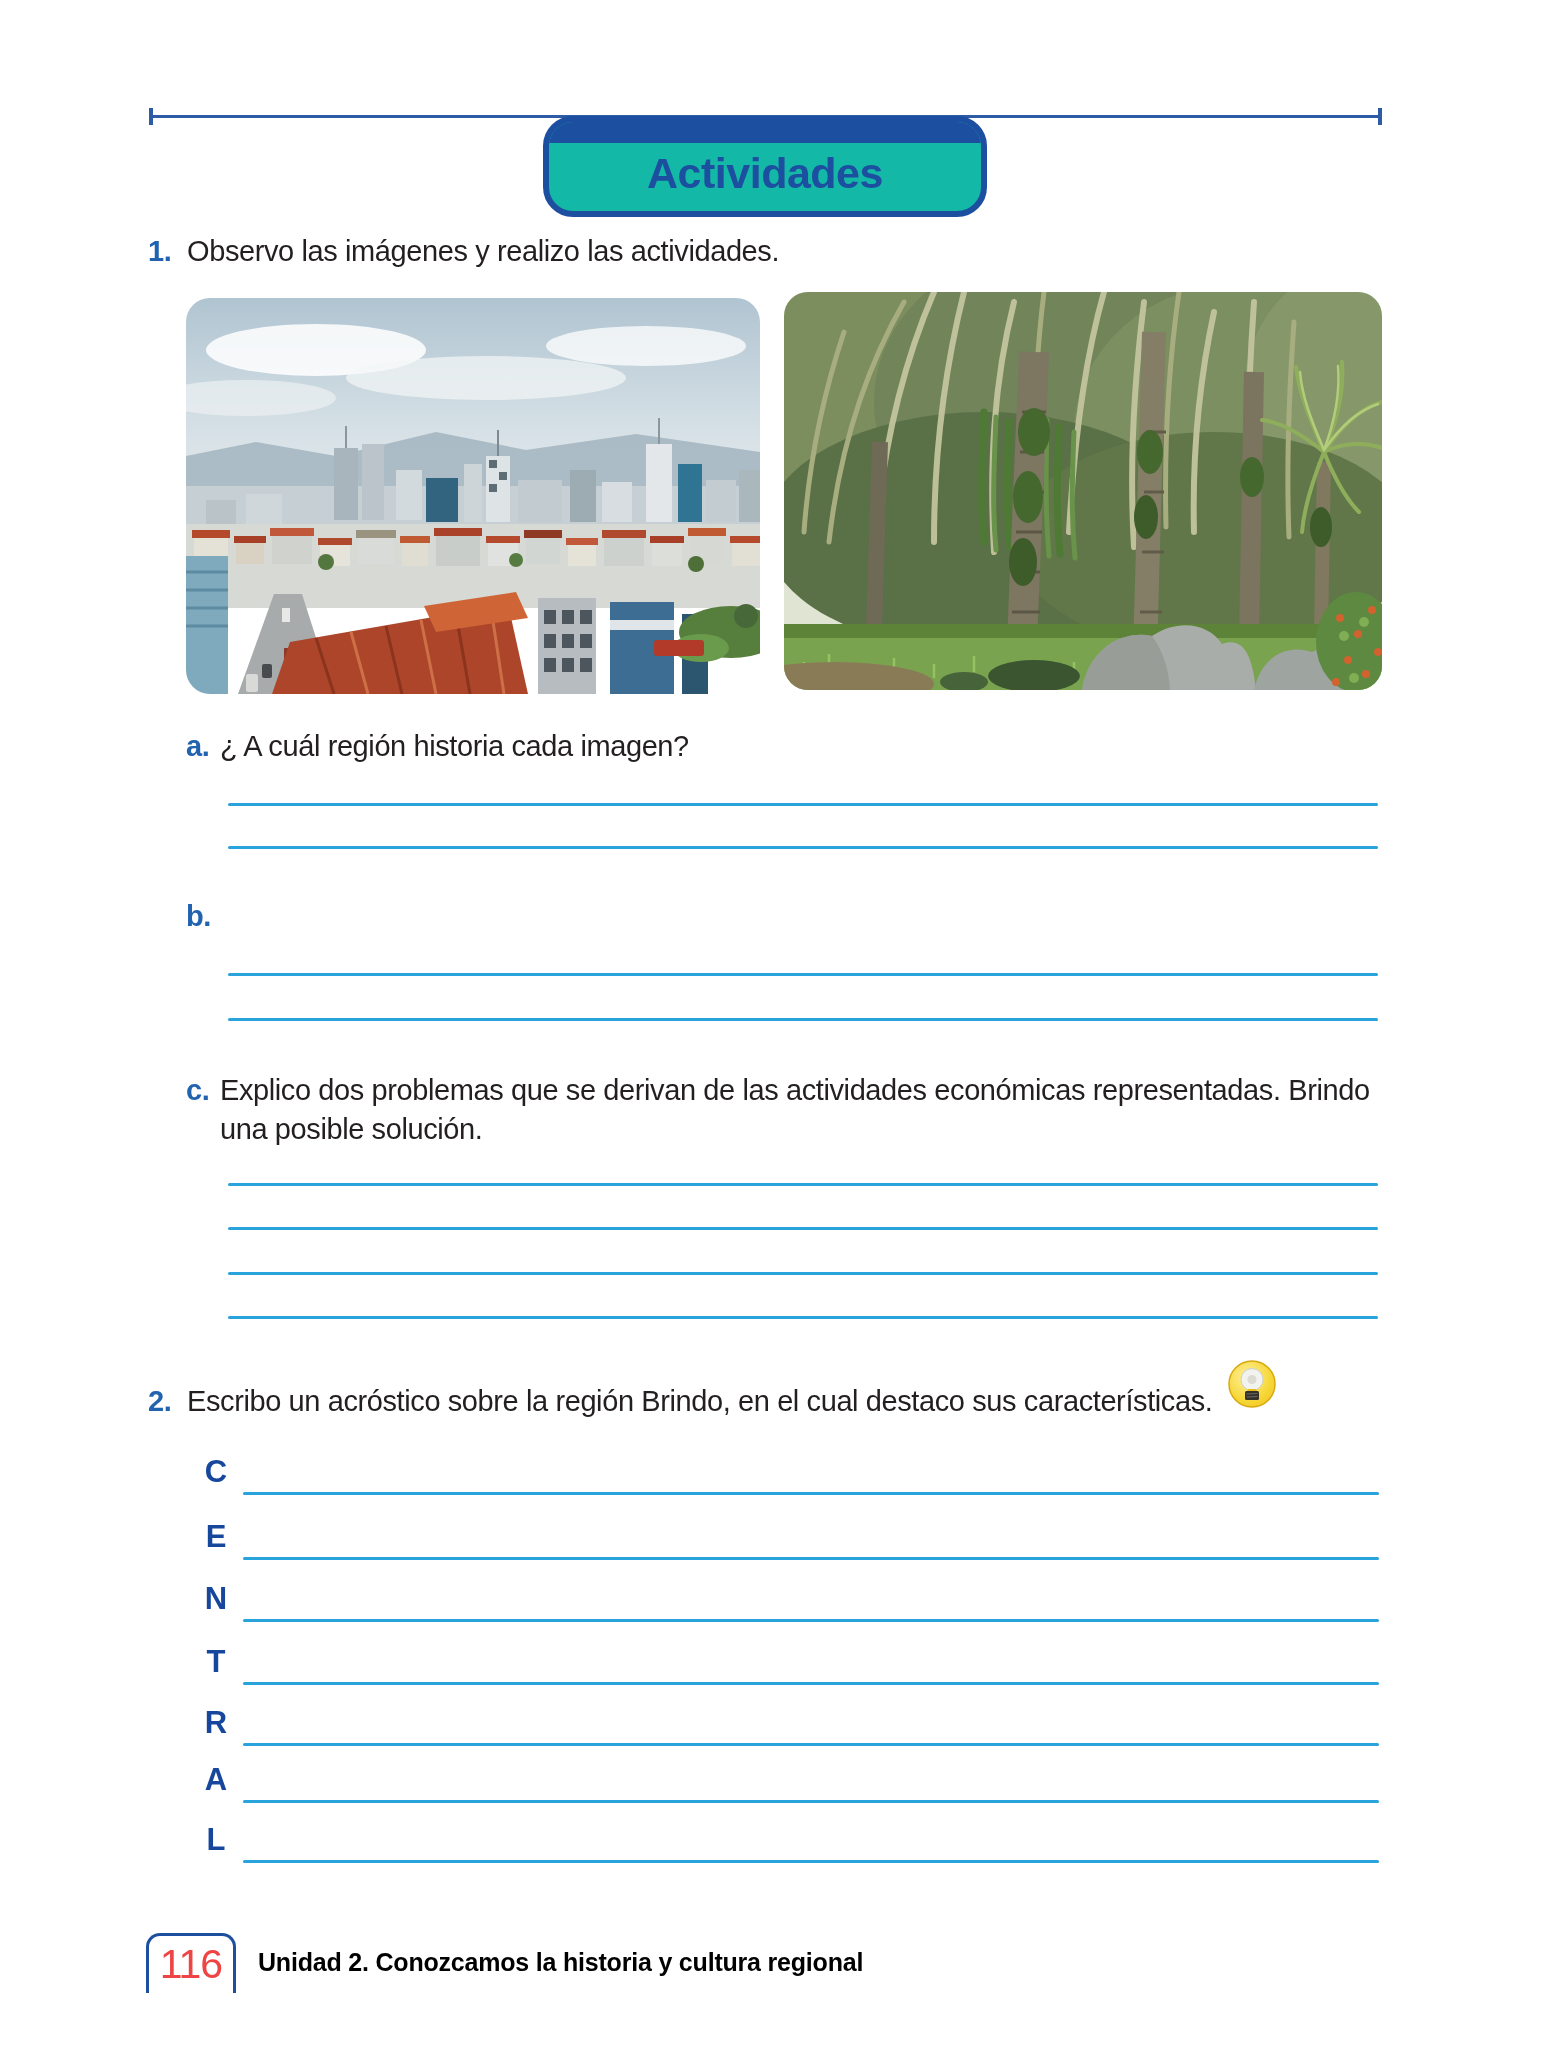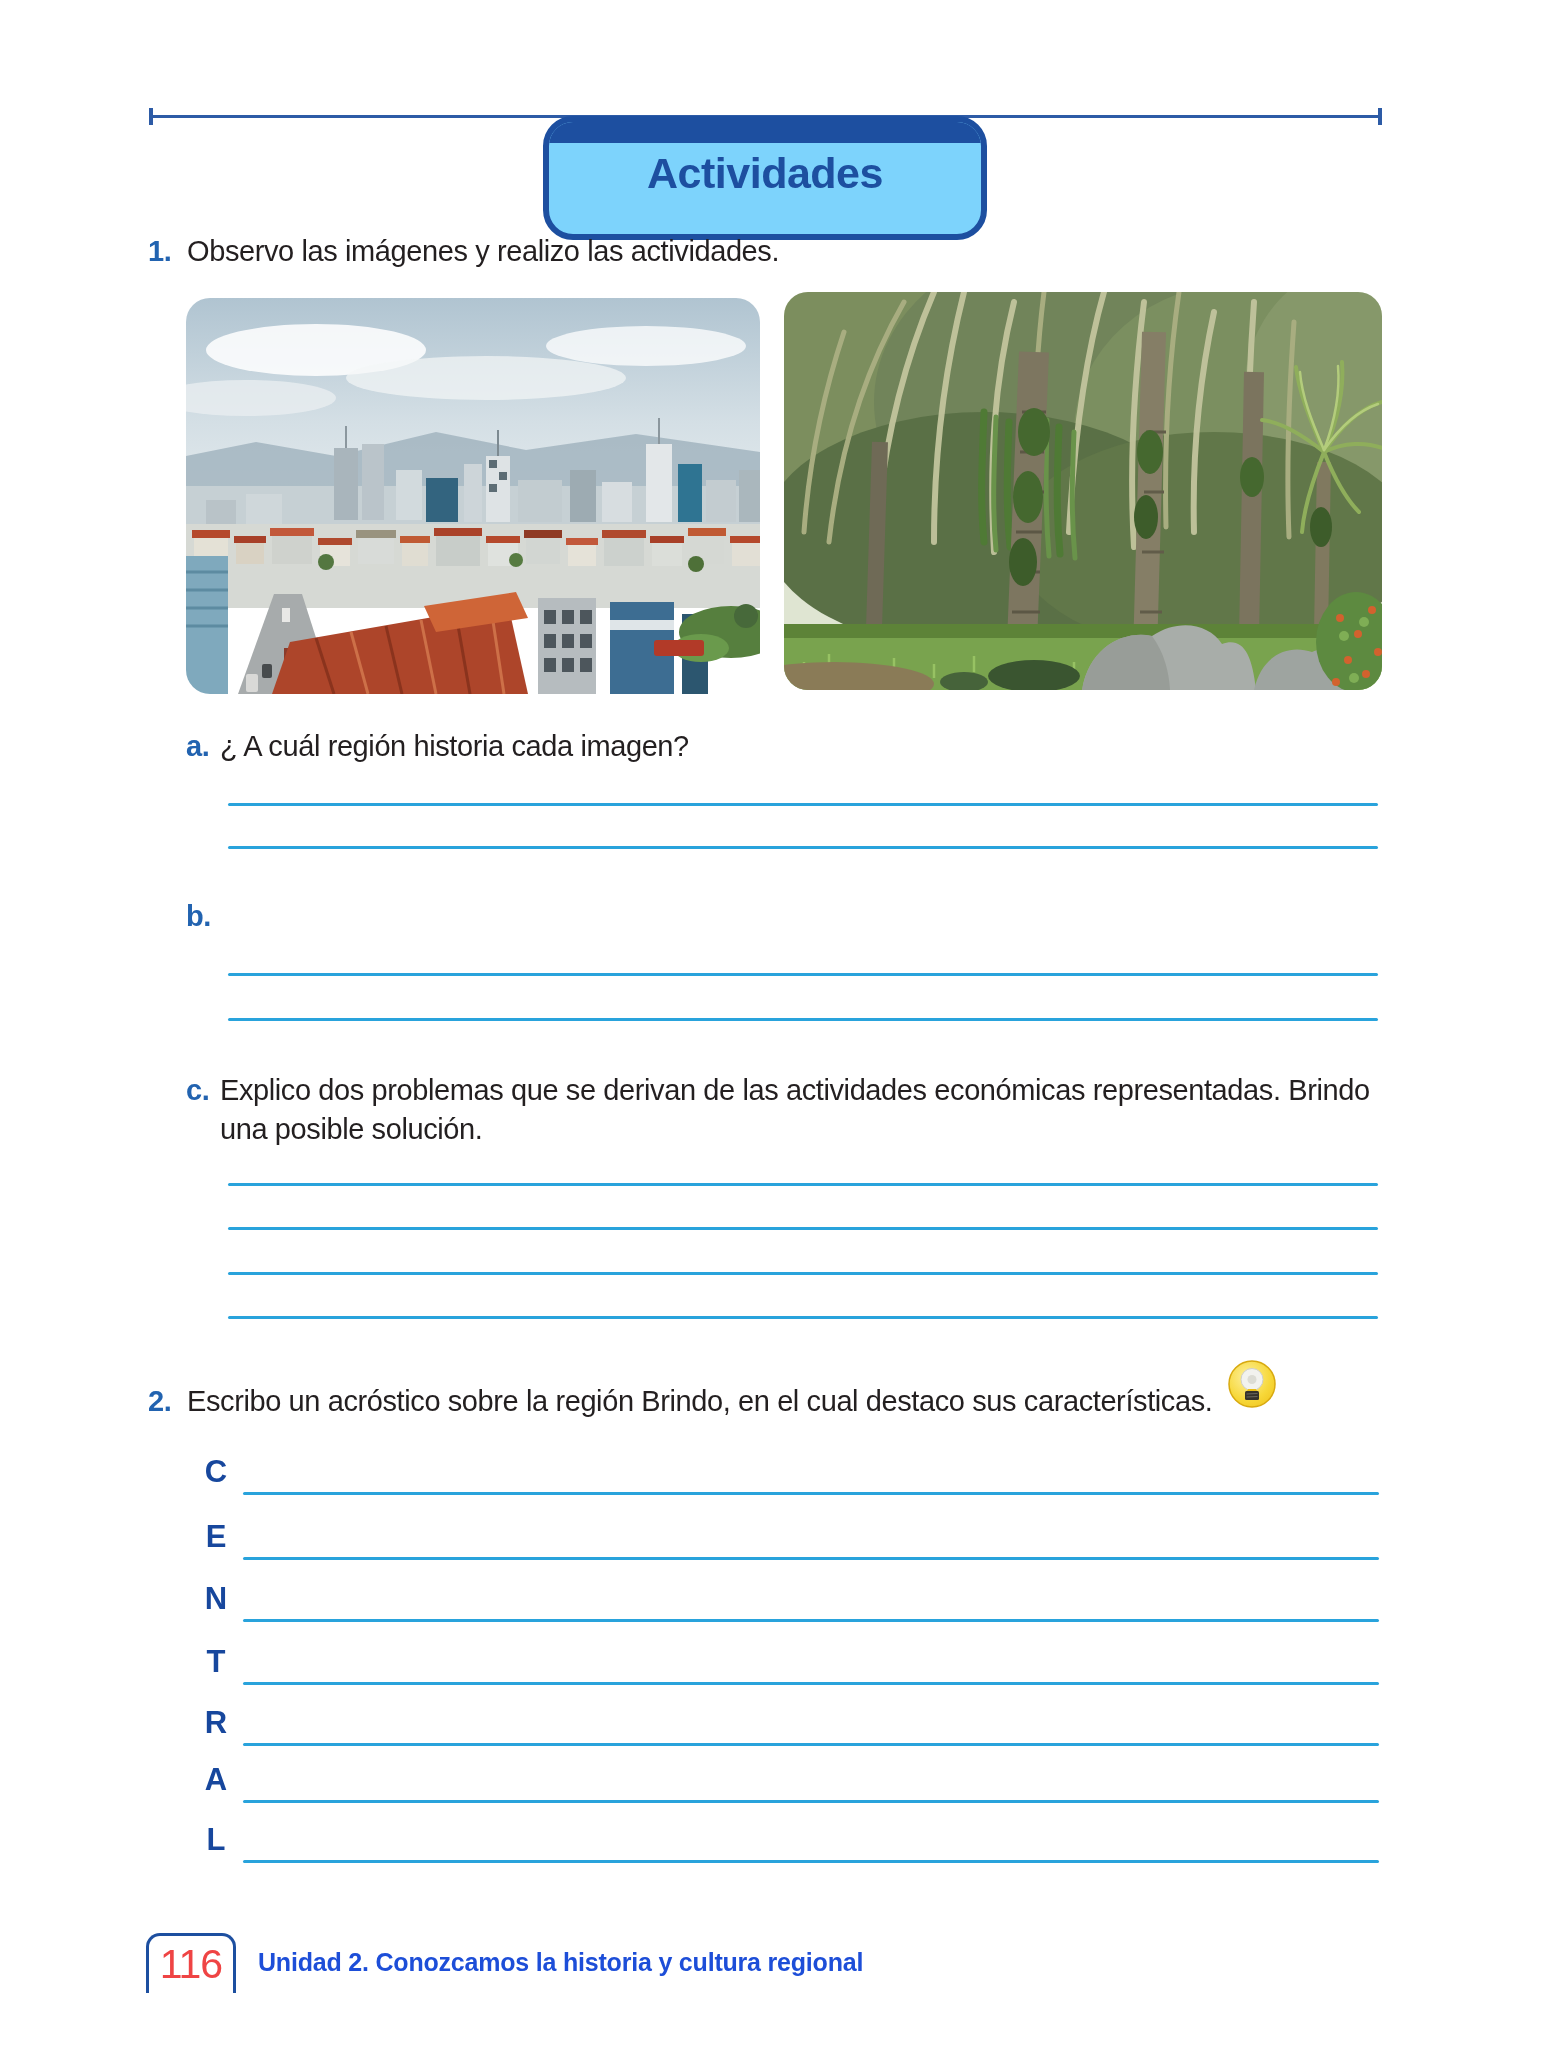--- a/index.html
+++ b/index.html
@@ -8,22 +8,22 @@
     font-family:"Liberation Sans", sans-serif; color:#231f20; overflow:hidden;
   }
   
   .top-rule { position:absolute; left:150px; top:115px; width:1231px; height:3px; background:#2d5ba6; }
   .top-rule::before, .top-rule::after {
     content:""; position:absolute; top:-7px; width:4px; height:17px; background:#2d5ba6;
   }
   .top-rule::before { left:-1px; }
   .top-rule::after  { right:-1px; }
   .title-box {
-    position:absolute; left:543px; top:116px; width:444px; height:124px;
-    box-sizing:border-box; background:#7dd3fc; border:6px solid #1d4fa0;
+    position:absolute; left:543px; top:116px; width:444px; height:101px;
+    box-sizing:border-box; background:#14b8a6; border:6px solid #1d4fa0;
     border-radius:30px; overflow:hidden;
   }
   .title-box::before {
     content:""; position:absolute; top:0; left:0; right:0; height:21px; background:#1d4fa0;
   }
   .title-text {
     position:absolute; left:0; right:0; top:27px; text-align:center;
     font-size:43px; font-weight:bold; color:#1d4fa0; letter-spacing:-0.5px;
   }
   
@@ -54,21 +54,21 @@
   
   .hint-icon { flex:0 0 auto; width:48px; height:48px; margin-left:16px; margin-top:-22px; }
   
   .pagenum-box {
     position:absolute; left:146px; top:1933px; width:90px; height:60px;
     box-sizing:border-box; border:3px solid #1d4fa0; border-bottom:none;
     border-radius:14px 14px 0 0; display:flex; align-items:center; justify-content:center;
   }
   .pagenum { font-size:41px; color:#ef4444; letter-spacing:-1px; }
   .footer-label { position:absolute; left:258px; top:1948px; font-size:25px;
-    font-weight:600; color:#1d4ed8; letter-spacing:-0.2px; }
+    font-weight:600; color:#000000; letter-spacing:-0.2px; }
 </style>
 </head>
 <body>
 
 <div class="page">
 
   <div class="top-rule"></div>
   <div class="title-box">
     <div class="title-text">Actividades</div>
   </div>

